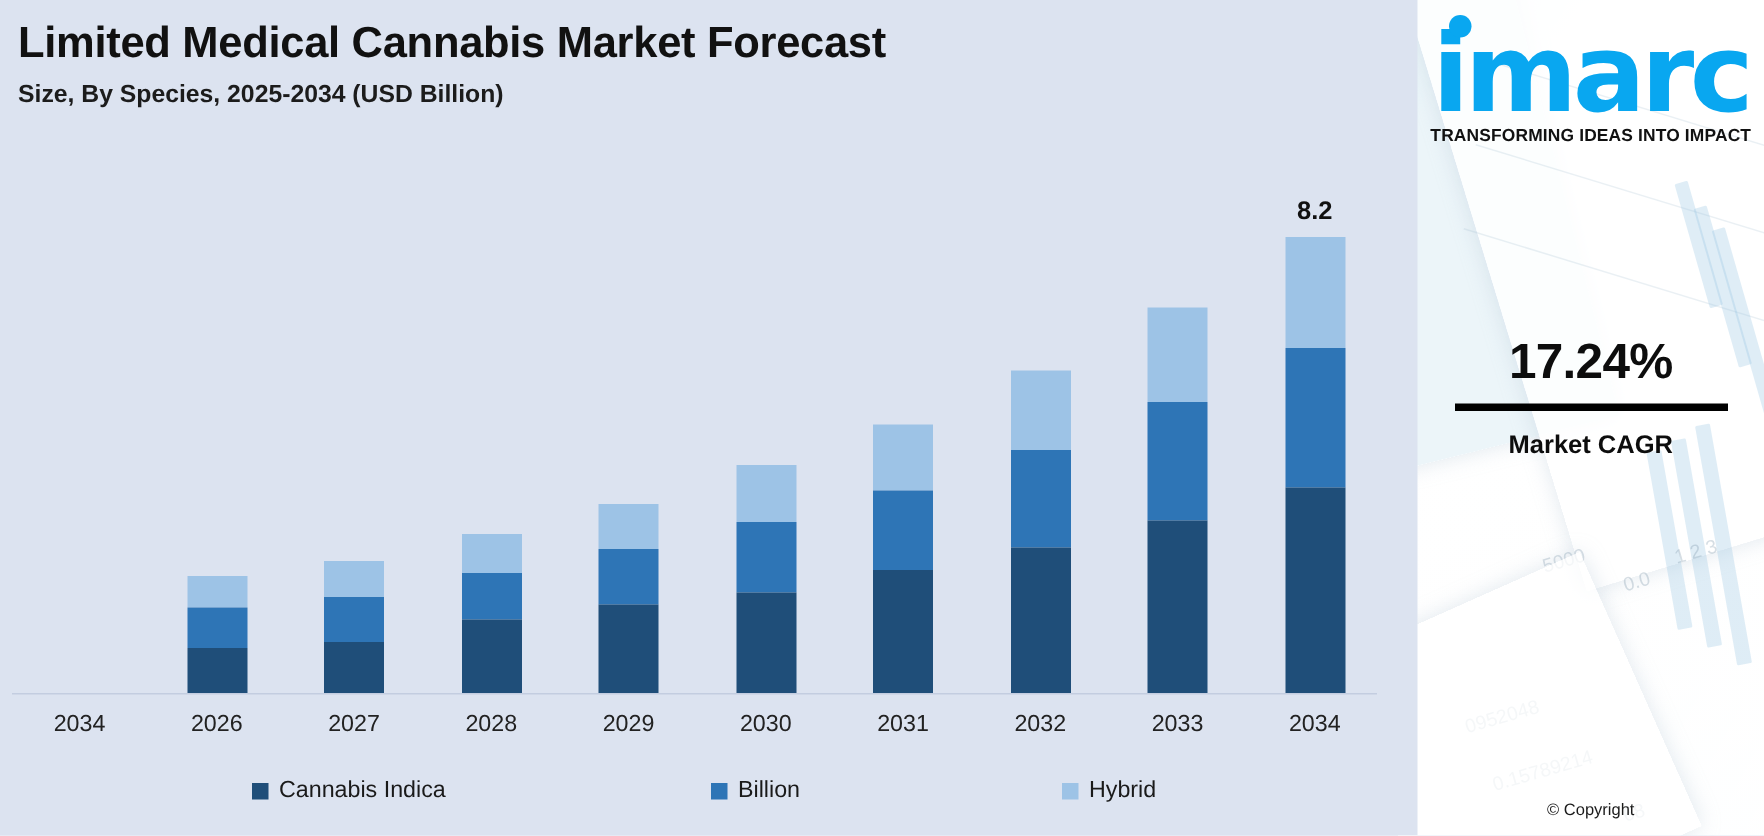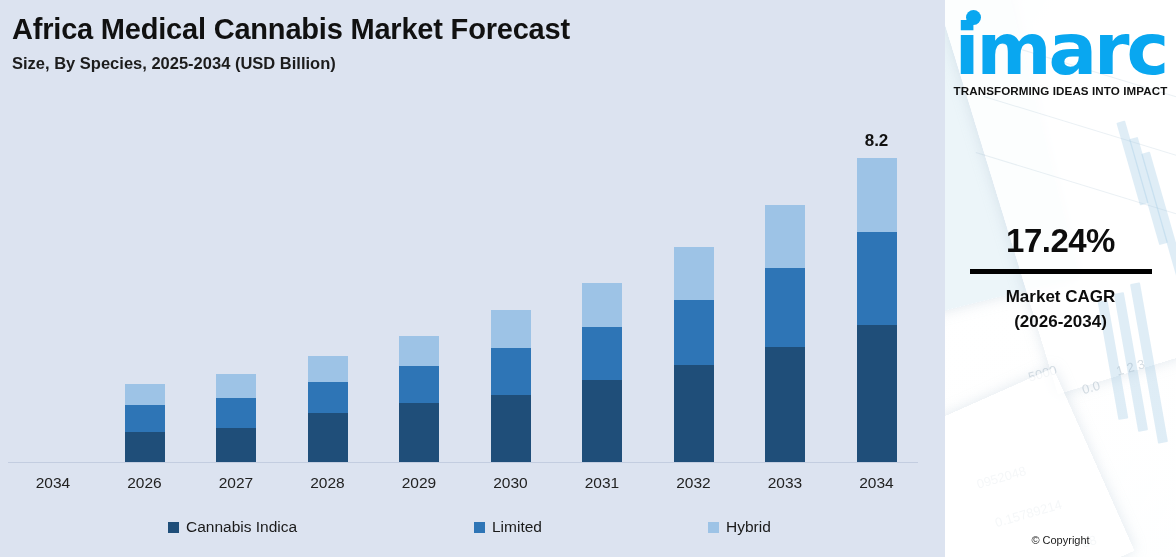--- a/index.html
+++ b/index.html
@@ -235,21 +235,21 @@
   }
 </style>
 </head>
 <body>
 
 <div id="root">
 
   <div id="chart-panel">
 
     <div id="title-block">
-      <div id="chart-title">Africa Medical Cannabis Market Forecast</div>
+      <div id="chart-title">Limited Medical Cannabis Market Forecast</div>
       <div id="chart-subtitle">Size, By Species, 2025-2034 (USD Billion)</div>
     </div>
 
     <div id="plot">
       <div id="axis-line"></div>
 
         <div class="x-label" style="left: 8px;">2034</div>
         <div class="bar-group" style="left: 124.5px; height: 77.847px;">
           <div class="bar-stack">
             <div class="seg seg-hybrid" style="height: 21.1299px; background: rgb(157, 195, 230);"></div>
@@ -325,21 +325,21 @@
         <div class="x-label" style="left: 831.5px;">2034</div>
       </div>
 
     <div id="legend">
       <div class="legend-item" id="legend-indica">
         <span class="legend-swatch" style="background: rgb(31, 78, 121);"></span>
         <span>Cannabis Indica</span>
       </div>
       <div class="legend-item" id="legend-sativa">
         <span class="legend-swatch" style="background: rgb(46, 117, 182);"></span>
-        <span>Limited</span>
+        <span>Billion</span>
       </div>
       <div class="legend-item" id="legend-hybrid">
         <span class="legend-swatch" style="background: rgb(157, 195, 230);"></span>
         <span>Hybrid</span>
       </div>
     </div>
   </div>
 
   <div id="brand-panel">
     <div id="brand-bg">
@@ -369,20 +369,19 @@
         <span id="logo-dot"></span>
         <span>imarc</span>
       </div>
       <div id="logo-tagline">TRANSFORMING IDEAS INTO IMPACT</div>
     </div>
 
     <div id="cagr-block">
       <div id="cagr-value">17.24%</div>
       <div id="cagr-rule"></div>
       <div id="cagr-label">Market CAGR</div>
-      <div id="cagr-period">(2026-2034)</div>
     </div>
 
     <div id="copyright-block">
       <div>© Copyright</div>
     </div>
   </div>
 </div>
 
 </body></html>

